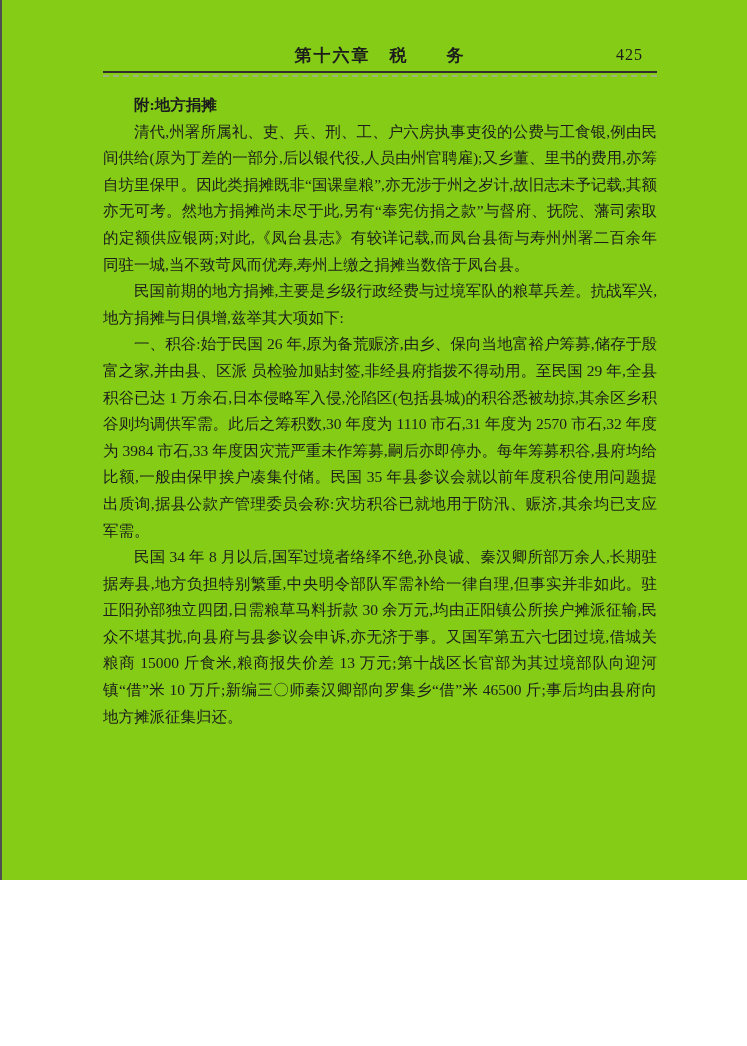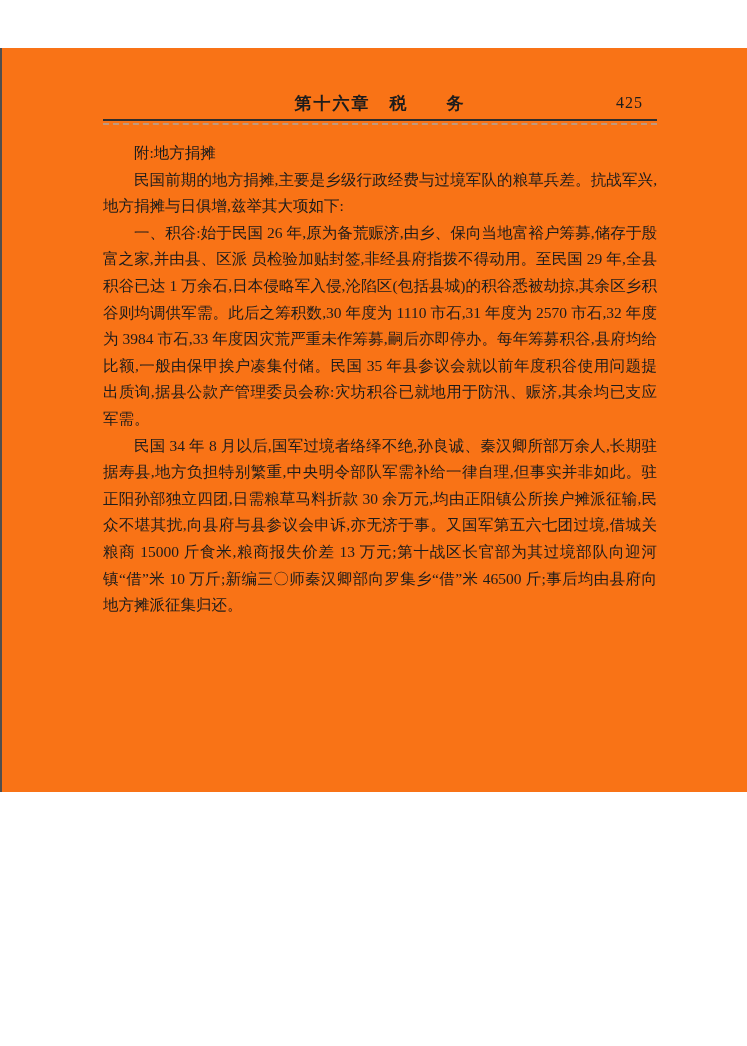--- a/index.html
+++ b/index.html
@@ -1,24 +1,23 @@
 <!DOCTYPE html>
 <html><head>
 <meta charset="utf-8">
 <style>
   html, body { margin: 0; padding: 0; background: #ffffff; }
   .page {
     position: relative;
     width: 747px;
-    height: 744px;
-    background: #f97316;
+    height: 880px;
+    background: #84cc16;
     font-family: "Liberation Serif", "DejaVu Serif", serif;
     color: #1c1c1c;
     overflow: hidden;
-    margin-top: 48px;
   }
   .left-scan-edge {
     position: absolute;
     left: 0; top: 0;
     width: 2px; height: 100%;
     background: #4f4f4f;
   }
   .header-title {
     position: absolute;
     top: 44px; left: 103px;
@@ -54,21 +53,21 @@
     width: 554px;
     font-size: 15.5px;
     line-height: 26.6px;
     text-align: justify;
     text-justify: inter-ideograph;
   }
   .content p {
     margin: 0;
     text-indent: 2em;
   }
-  .attachment-title { font-weight: normal; }
+  .attachment-title { font-weight: bold; }
   
   .art { position: absolute; }
   .tick1 { left: 112px; top: 995px;  width: 2px; height: 22px; background: #333; }
   .tick2 { left: 433px; top: 997px;  width: 3px; height: 23px; background: #222; }
   .tick3 { left: 722px; top: 1003px; width: 2px; height: 16px; background: #555; }
   .dot1  { left: 286px; top: 1013px; width: 3px; height: 2px; background: #9a9a9a; }
   .dot2  { left: 293px; top: 1015px; width: 2px; height: 2px; background: #ababab; }
   .dot3  { left: 299px; top: 1012px; width: 2px; height: 2px; background: #b5b5b5; }
   .blob1 { left: 455px; top: 1006px; width: 7px;  height: 9px;  background: #9a9a9a; filter: blur(1px); border-radius: 40%; }
   .blob2 { left: 472px; top: 1001px; width: 14px; height: 17px; background: #7a7a7a; filter: blur(1.5px); border-radius: 45%; }
@@ -85,20 +84,21 @@
 
   <div class="left-scan-edge"></div>
 
   <div class="header-title">第十六章　税　　务</div>
   <div class="page-number">425</div>
   <div class="header-rule"></div>
   <div class="header-rule-echo"></div>
 
   <div class="content">
     <p class="attachment-title">附:地方捐摊</p>
+    <p>清代,州署所属礼、吏、兵、刑、工、户六房执事吏役的公费与工食银,例由民间供给(原为丁差的一部分,后以银代役,人员由州官聘雇);又乡董、里书的费用,亦筹自坊里保甲。因此类捐摊既非“国课皇粮”,亦无涉于州之岁计,故旧志未予记载,其额亦无可考。然地方捐摊尚未尽于此,另有“奉宪仿捐之款”与督府、抚院、藩司索取的定额供应银两;对此,《凤台县志》有较详记载,而凤台县衙与寿州州署二百余年同驻一城,当不致苛凤而优寿,寿州上缴之捐摊当数倍于凤台县。</p>
     <p>民国前期的地方捐摊,主要是乡级行政经费与过境军队的粮草兵差。抗战军兴,地方捐摊与日俱增,兹举其大项如下:</p>
     <p>一、积谷:始于民国 26 年,原为备荒赈济,由乡、保向当地富裕户筹募,储存于殷富之家,并由县、区派 员检验加贴封签,非经县府指拨不得动用。至民国 29 年,全县积谷已达 1 万余石,日本侵略军入侵,沦陷区(包括县城)的积谷悉被劫掠,其余区乡积谷则均调供军需。此后之筹积数,30 年度为 1110 市石,31 年度为 2570 市石,32 年度为 3984 市石,33 年度因灾荒严重未作筹募,嗣后亦即停办。每年筹募积谷,县府均给比额,一般由保甲挨户凑集付储。民国 35 年县参议会就以前年度积谷使用问题提出质询,据县公款产管理委员会称:灾坊积谷已就地用于防汛、赈济,其余均已支应军需。</p>
     <p>民国 34 年 8 月以后,国军过境者络绎不绝,孙良诚、秦汉卿所部万余人,长期驻据寿县,地方负担特别繁重,中央明令部队军需补给一律自理,但事实并非如此。驻正阳孙部独立四团,日需粮草马料折款 30 余万元,均由正阳镇公所挨户摊派征输,民众不堪其扰,向县府与县参议会申诉,亦无济于事。又国军第五六七团过境,借城关粮商 15000 斤食米,粮商报失价差 13 万元;第十战区长官部为其过境部队向迎河镇“借”米 10 万斤;新编三〇师秦汉卿部向罗集乡“借”米 46500 斤;事后均由县府向地方摊派征集归还。</p>
 
   </div>
 
   <div class="art tick1"></div>
   <div class="art dot1"></div>
   <div class="art dot2"></div>
   <div class="art dot3"></div>

